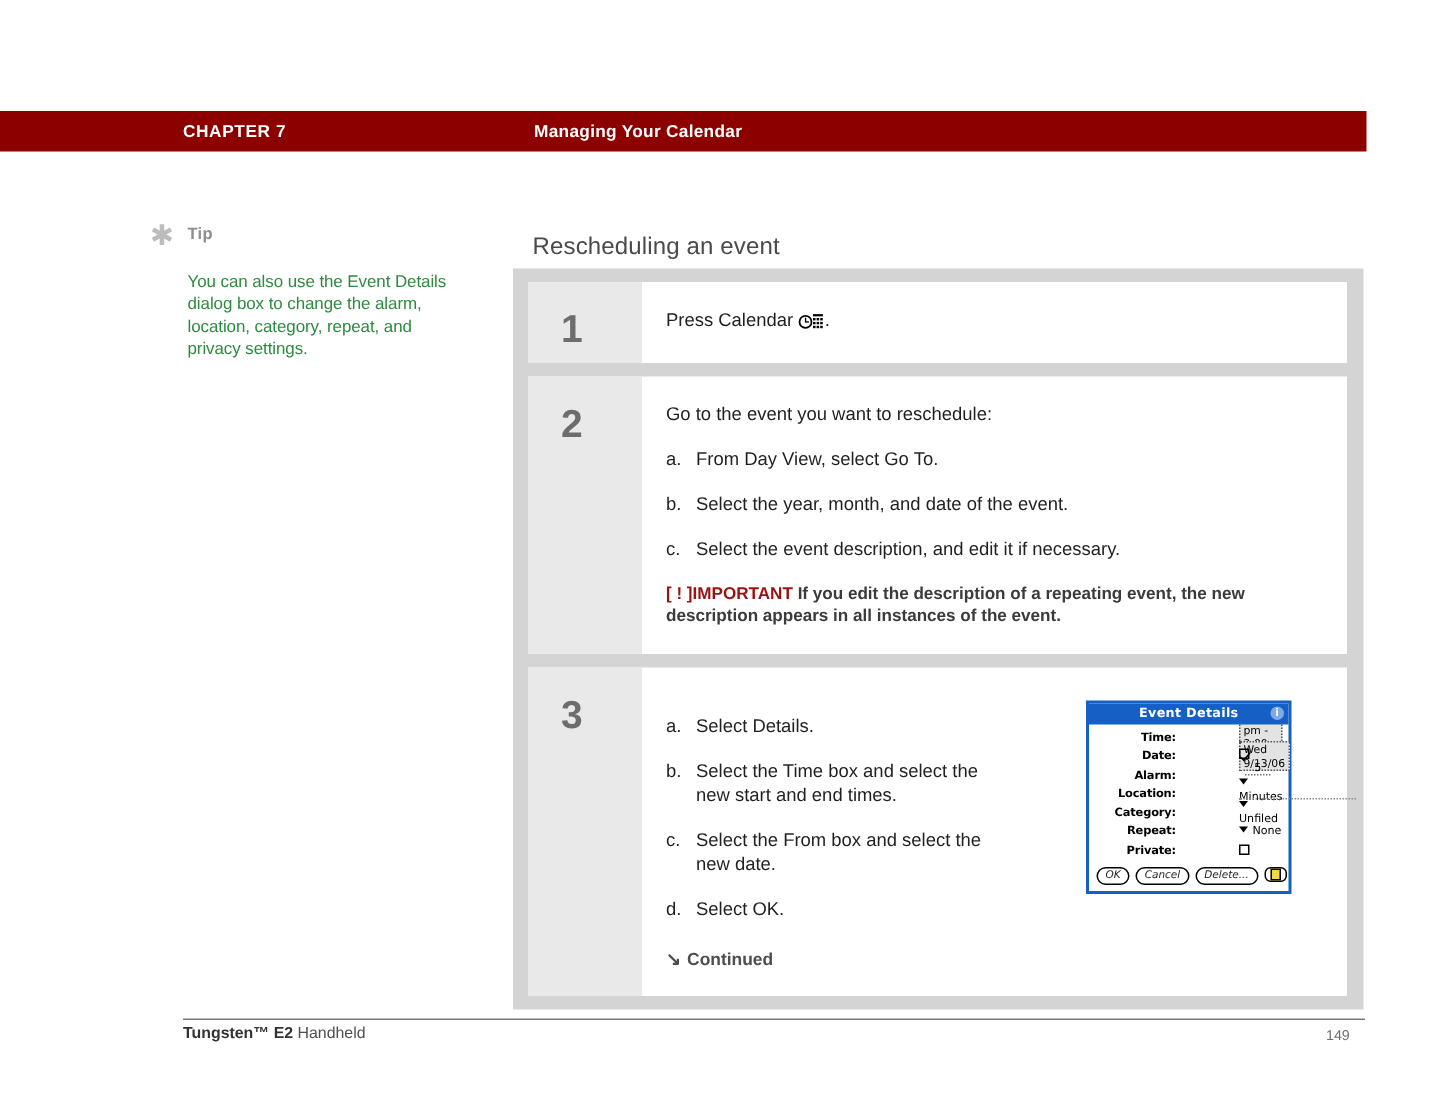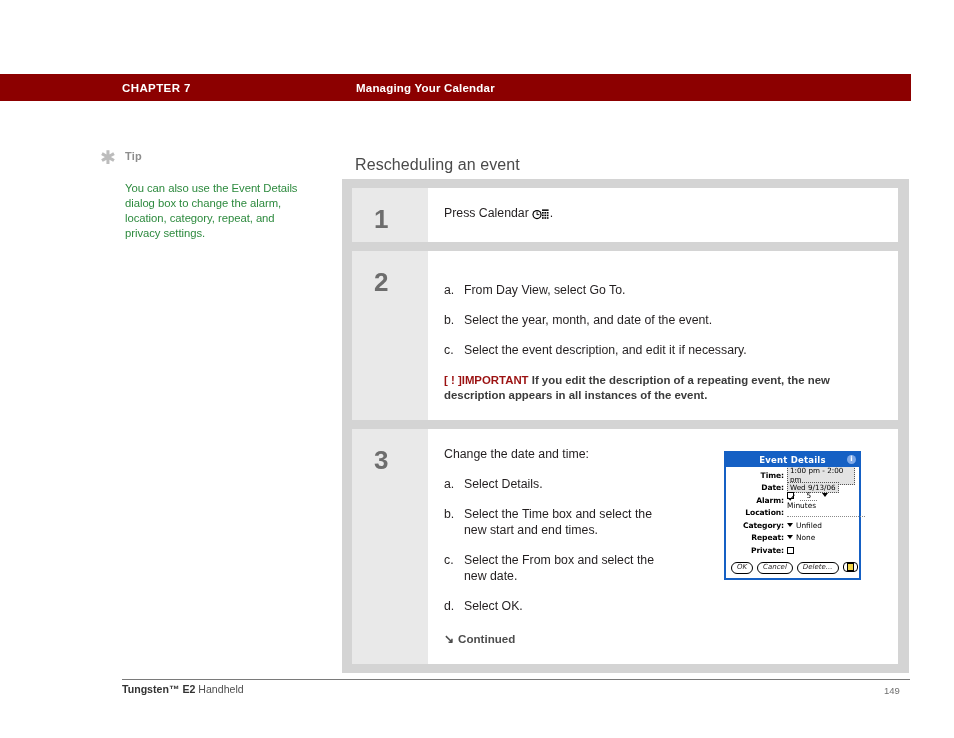--- a/index.html
+++ b/index.html
@@ -228,20 +228,21 @@
   .pda-rows {
     padding: 3px 4px 2px 4px;
     font-size: 7.6px;
     color: #000000;
   }
   .pda-row {
     display: flex;
     align-items: center;
     margin-bottom: 2.5px;
     height: 10px;
+    gap: 39px;
   }
   .pda-lbl {
     flex: 0 0 54px;
     text-align: right;
     font-weight: bold;
     padding-right: 3px;
     font-size: 7.6px;
     letter-spacing: -0.1px;
   }
   .pda-val {
@@ -399,20 +400,21 @@
             <rect x="14.8" y="8.2" width="1.7" height="1.6" fill="#000"></rect>
           </svg>
         </span><span>.</span>
       </p>
     </div>
   </div>
 
   <div class="step-row">
     <div class="step-num">2</div>
     <div class="step-body">
+      <p class="lead-line">Go to the event you want to reschedule:</p>
 
       <div class="sub-item">
         <span class="sub-marker">a.</span>
         <span class="sub-text">From Day View, select Go To.</span>
       </div>
       <div class="sub-item">
         <span class="sub-marker">b.</span>
         <span class="sub-text">Select the year, month, and date of the event.</span>
       </div>
       <div class="sub-item">
@@ -425,21 +427,20 @@
         <span>If you edit the description of a repeating event, the new description appears in all instances of the event.</span>
       </div>
     </div>
   </div>
 
   <div class="step-row">
     <div class="step-num">3</div>
     <div class="step-body step3-body">
 
       <div class="step3-text">
-        <p class="lead-line">Change the date and time:</p>
 
         <div class="sub-item">
           <span class="sub-marker">a.</span>
           <span class="sub-text">Select Details.</span>
         </div>
         <div class="sub-item">
           <span class="sub-marker">b.</span>
           <span class="sub-text">Select the Time box and select the new start and end times.</span>
         </div>
         <div class="sub-item">

